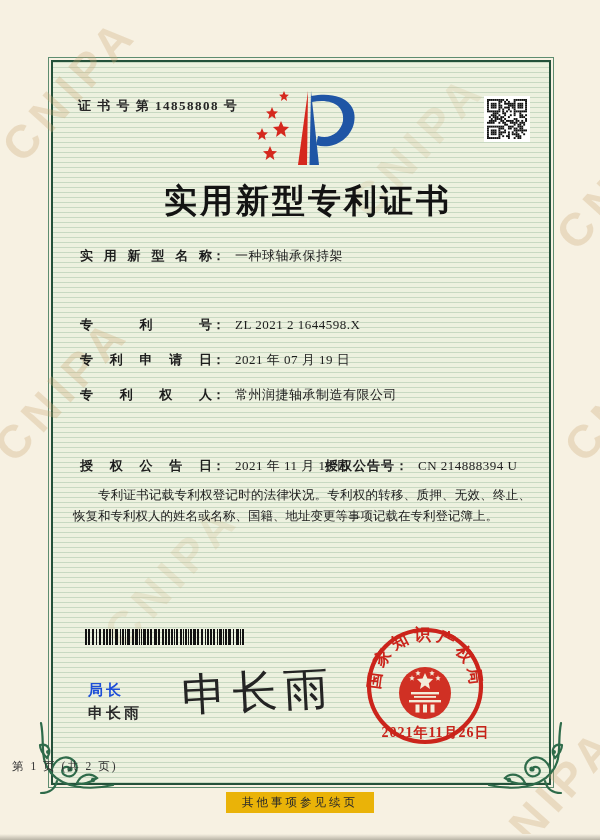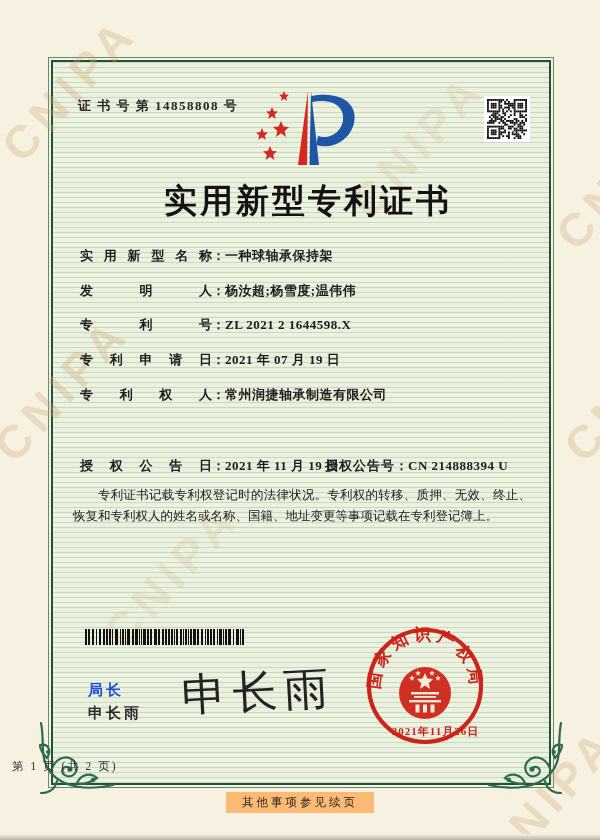--- a/index.html
+++ b/index.html
@@ -31,43 +31,43 @@
   .cert-no{position:absolute;z-index:3;left:78px;top:97px;font-size:13px;font-weight:600;color:#262626;letter-spacing:1.5px}
   .logo{position:absolute;z-index:3;left:253px;top:87px;width:112px;height:80px}
   .qr{position:absolute;z-index:3;left:484px;top:96px;width:46px;height:46px;background:#fff;padding:3px;box-sizing:border-box}
   .title{
     position:absolute;z-index:3;left:0;top:171px;width:100%;margin:8px;
     text-align:center;font-size:33px;font-weight:700;color:#131313;letter-spacing:3px;
   }
   .frow{position:absolute;z-index:3;left:80px;white-space:nowrap;font-size:13px;color:#1d1d1d}
   .frow .flabel{display:inline-block;width:132px;text-align:justify;text-align-last:justify;font-weight:600;vertical-align:bottom}
   .frow .fcolon{font-weight:600}
-  .frow .fvalue{margin-left:0;font-weight:700;letter-spacing:.5px}
+  .frow .fvalue{margin-left:10px;font-weight:400;letter-spacing:.5px}
   .f1{top:247px}.f2{top:282px}.f3{top:316px}.f4{top:351px}.f5{top:386px}.f6{top:421px}.f7{top:457px}
   .f7b{left:325px;top:457px}
   .f7b .flabel{width:auto;text-align:left;text-align-last:auto;letter-spacing:1px}
   .paras{position:absolute;z-index:3;left:73px;top:485px;width:458px;font-size:12.5px;line-height:21px;color:#1c1c1c;text-align:justify}
   .paras p{margin:0;text-indent:2em}
   .barcode{position:absolute;z-index:3;left:85px;top:629px;height:16px;display:flex;align-items:stretch}
   .barcode span{display:block;height:100%;flex:0 0 auto}
   .sig-title{position:absolute;z-index:3;left:88px;top:681px;font-family:"Liberation Sans","DejaVu Sans",sans-serif;font-size:15px;font-weight:700;color:#1d4ed8;letter-spacing:3px}
   .sig-name{position:absolute;z-index:3;left:88px;top:704px;font-family:"Liberation Sans","DejaVu Sans",sans-serif;font-size:15px;font-weight:700;color:#2b2b2b;letter-spacing:3px}
   .autograph{
     position:absolute;z-index:3;left:178px;top:662px;width:160px;text-align:center;
     font-size:45px;color:#242424;transform:rotate(-3deg);letter-spacing:6px;
   }
   .seal{position:absolute;z-index:3;left:360px;top:621px;width:130px;height:130px}
   .seal-date{
     position:absolute;z-index:4;left:363px;top:724px;width:145px;text-align:center;
-    font-size:11px;font-weight:700;color:#c8231a;letter-spacing:1px;
+    font-size:14px;font-weight:700;color:#c8231a;letter-spacing:1px;
   }
   .page-num{position:absolute;z-index:3;left:12px;top:759px;width:100%;text-align:left;font-size:11.5px;color:#333;letter-spacing:2px}
   .note{
     position:absolute;z-index:3;left:50%;top:792px;transform:translateX(-50%);
-    background:#fdba74;padding:3px 16px;font-size:11.5px;color:#2a2a2a;letter-spacing:3px;white-space:nowrap;
+    background:#eab308;padding:3px 16px;font-size:11.5px;color:#2a2a2a;letter-spacing:3px;white-space:nowrap;
   }
   .bottom-edge{position:absolute;left:0;bottom:0;width:100%;height:6px;background:linear-gradient(#f7f1e2,#b9b4a6);z-index:5}
 </style>
 </head>
 <body>
 
 <div class="page">
 
   <span class="wm" style="left:-18px;top:62px">CNIPA</span>
   <span class="wm light" style="left:330px;top:118px">CNIPA</span>
@@ -379,23 +379,20 @@
         <rect x="28" y="40" width="2" height="2"></rect>
         <rect x="32" y="40" width="2" height="2"></rect>
         <rect x="34" y="40" width="2" height="2"></rect>
       </svg></div>
 
   <h1 class="title">实用新型专利证书</h1>
 
   <div class="frow f1">
     <span class="flabel">实用新型名称</span><span class="fcolon">：</span><span class="fvalue">一种球轴承保持架</span>
   </div>
-  <div class="frow f2">
-    <span class="flabel">发明人</span><span class="fcolon">：</span><span class="fvalue">杨汝超;杨雪度;温伟伟</span>
-  </div>
   <div class="frow f3">
     <span class="flabel">专利号</span><span class="fcolon">：</span><span class="fvalue">ZL 2021 2 1644598.X</span>
   </div>
   <div class="frow f4">
     <span class="flabel">专利申请日</span><span class="fcolon">：</span><span class="fvalue">2021 年 07 月 19 日</span>
   </div>
   <div class="frow f5">
     <span class="flabel">专利权人</span><span class="fcolon">：</span><span class="fvalue">常州润捷轴承制造有限公司</span>
   </div>
   <div class="frow f7">

